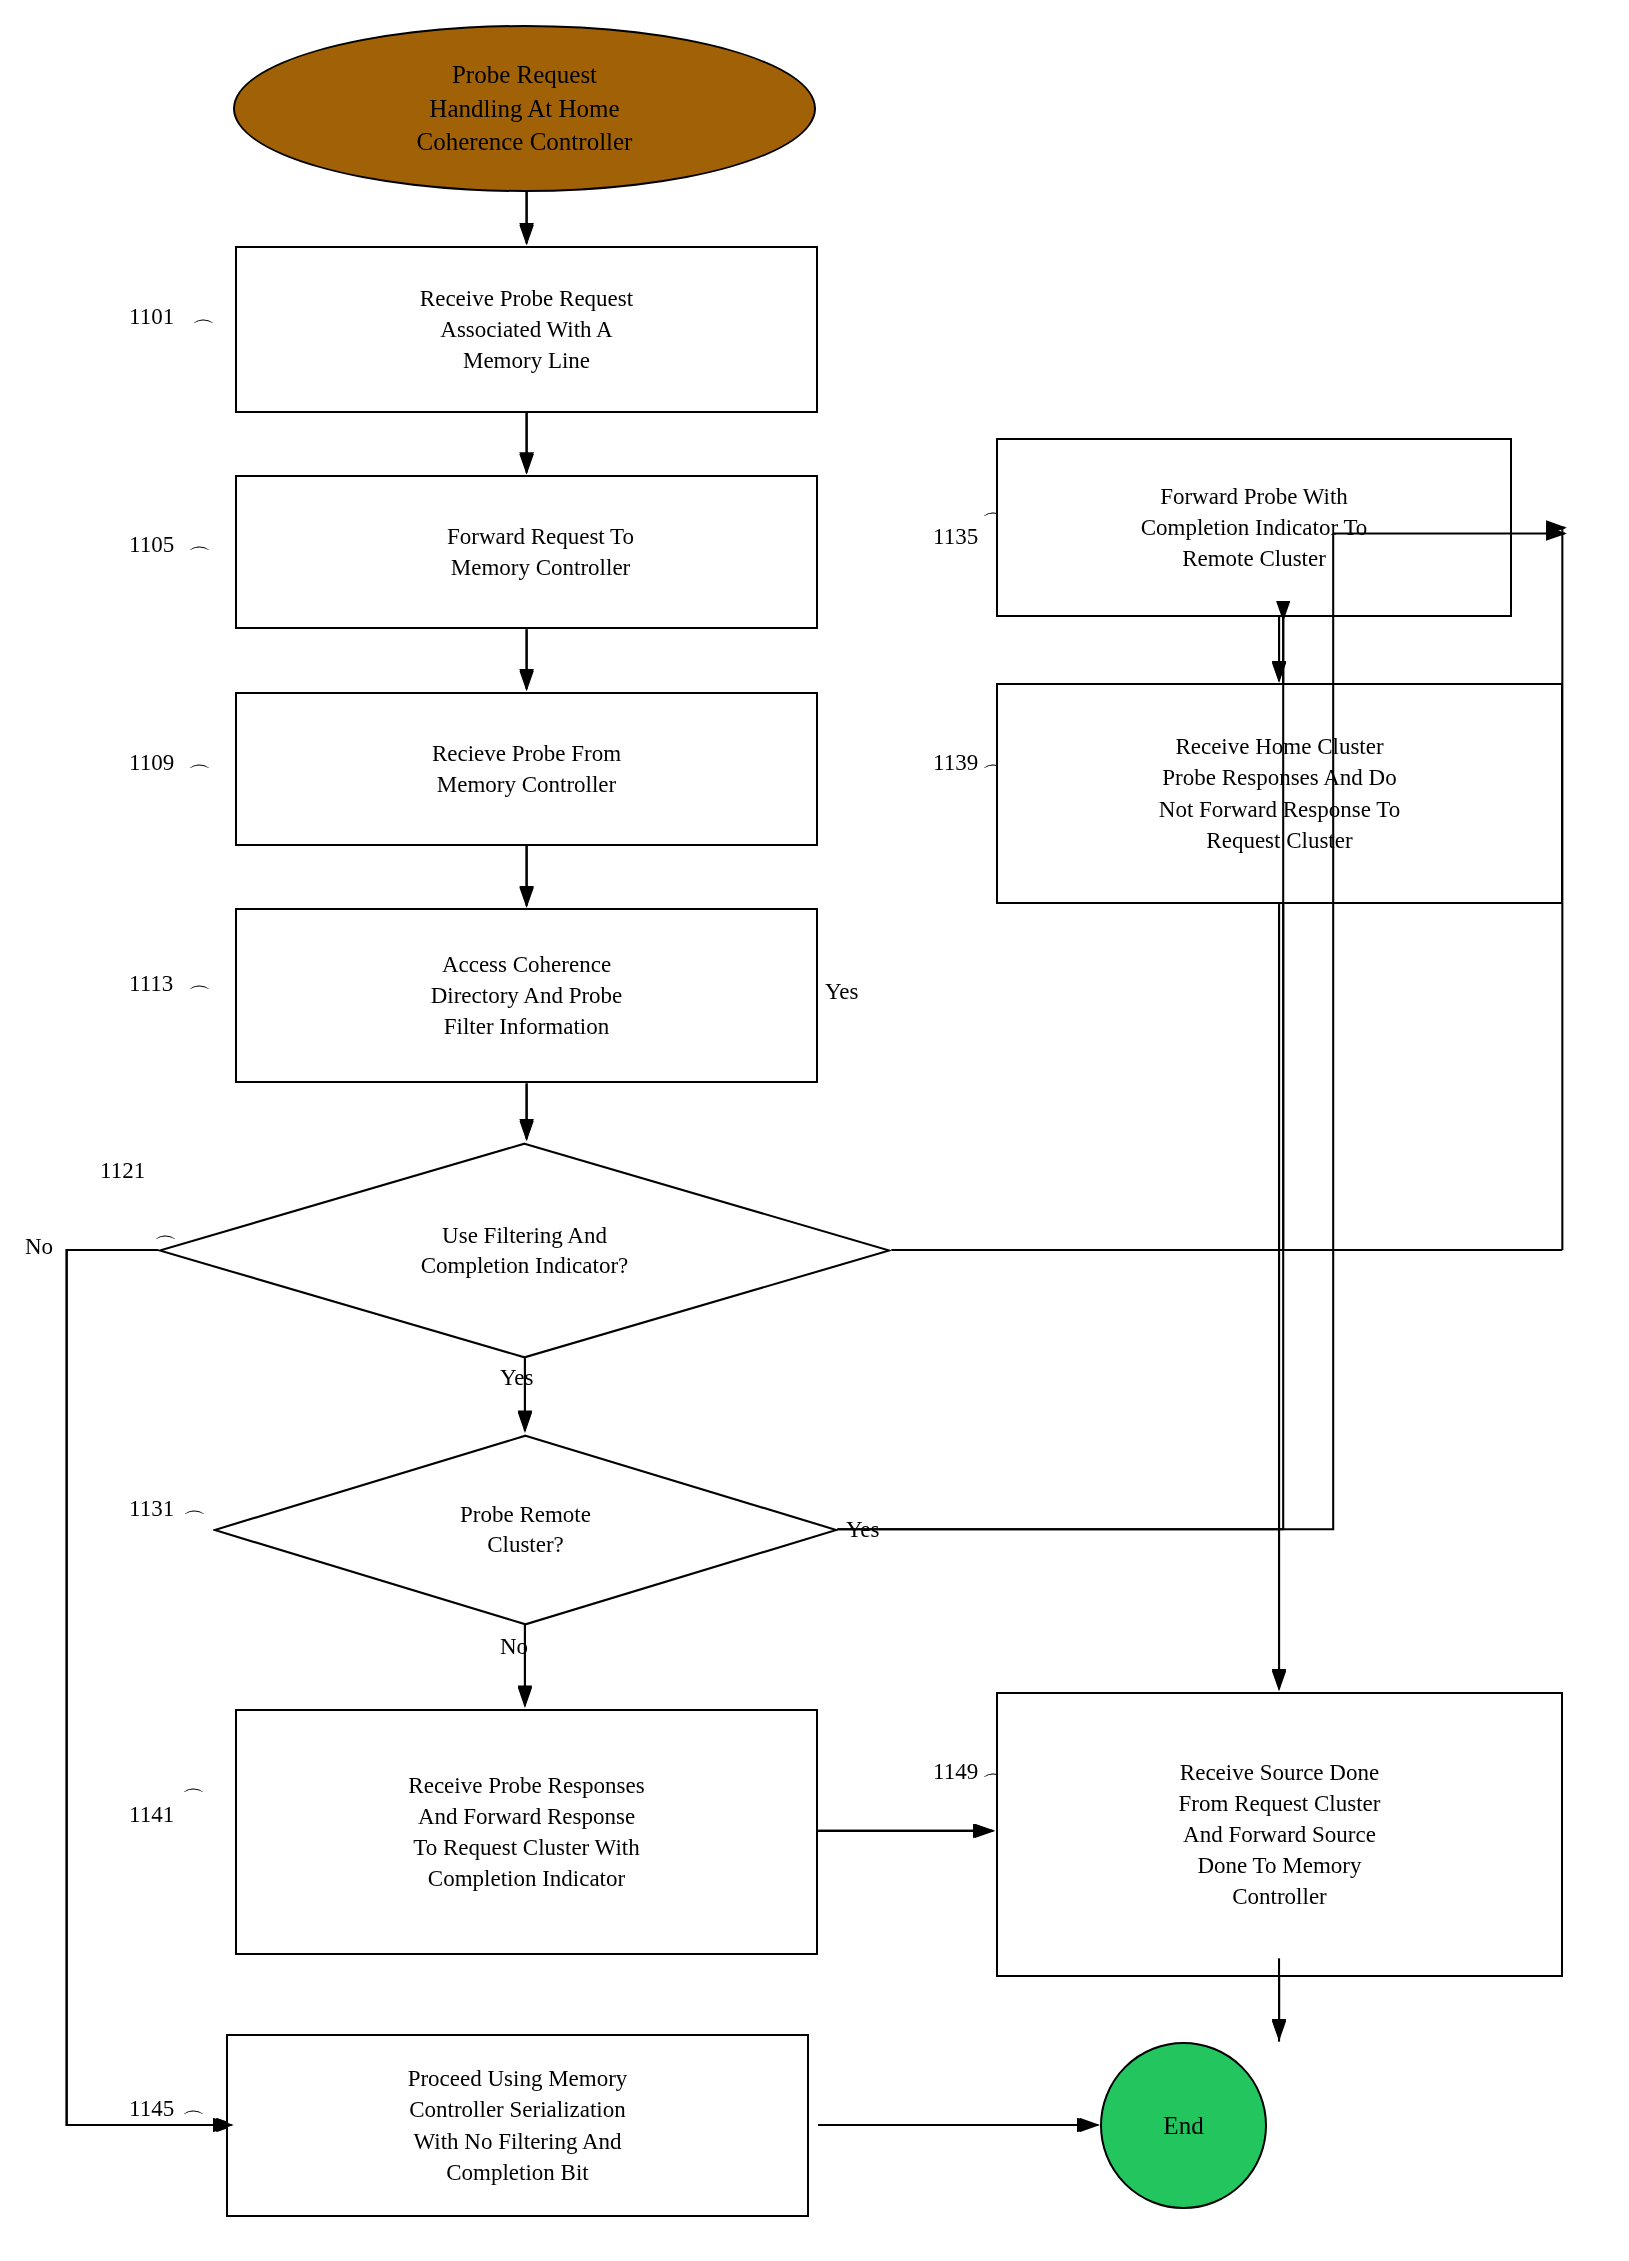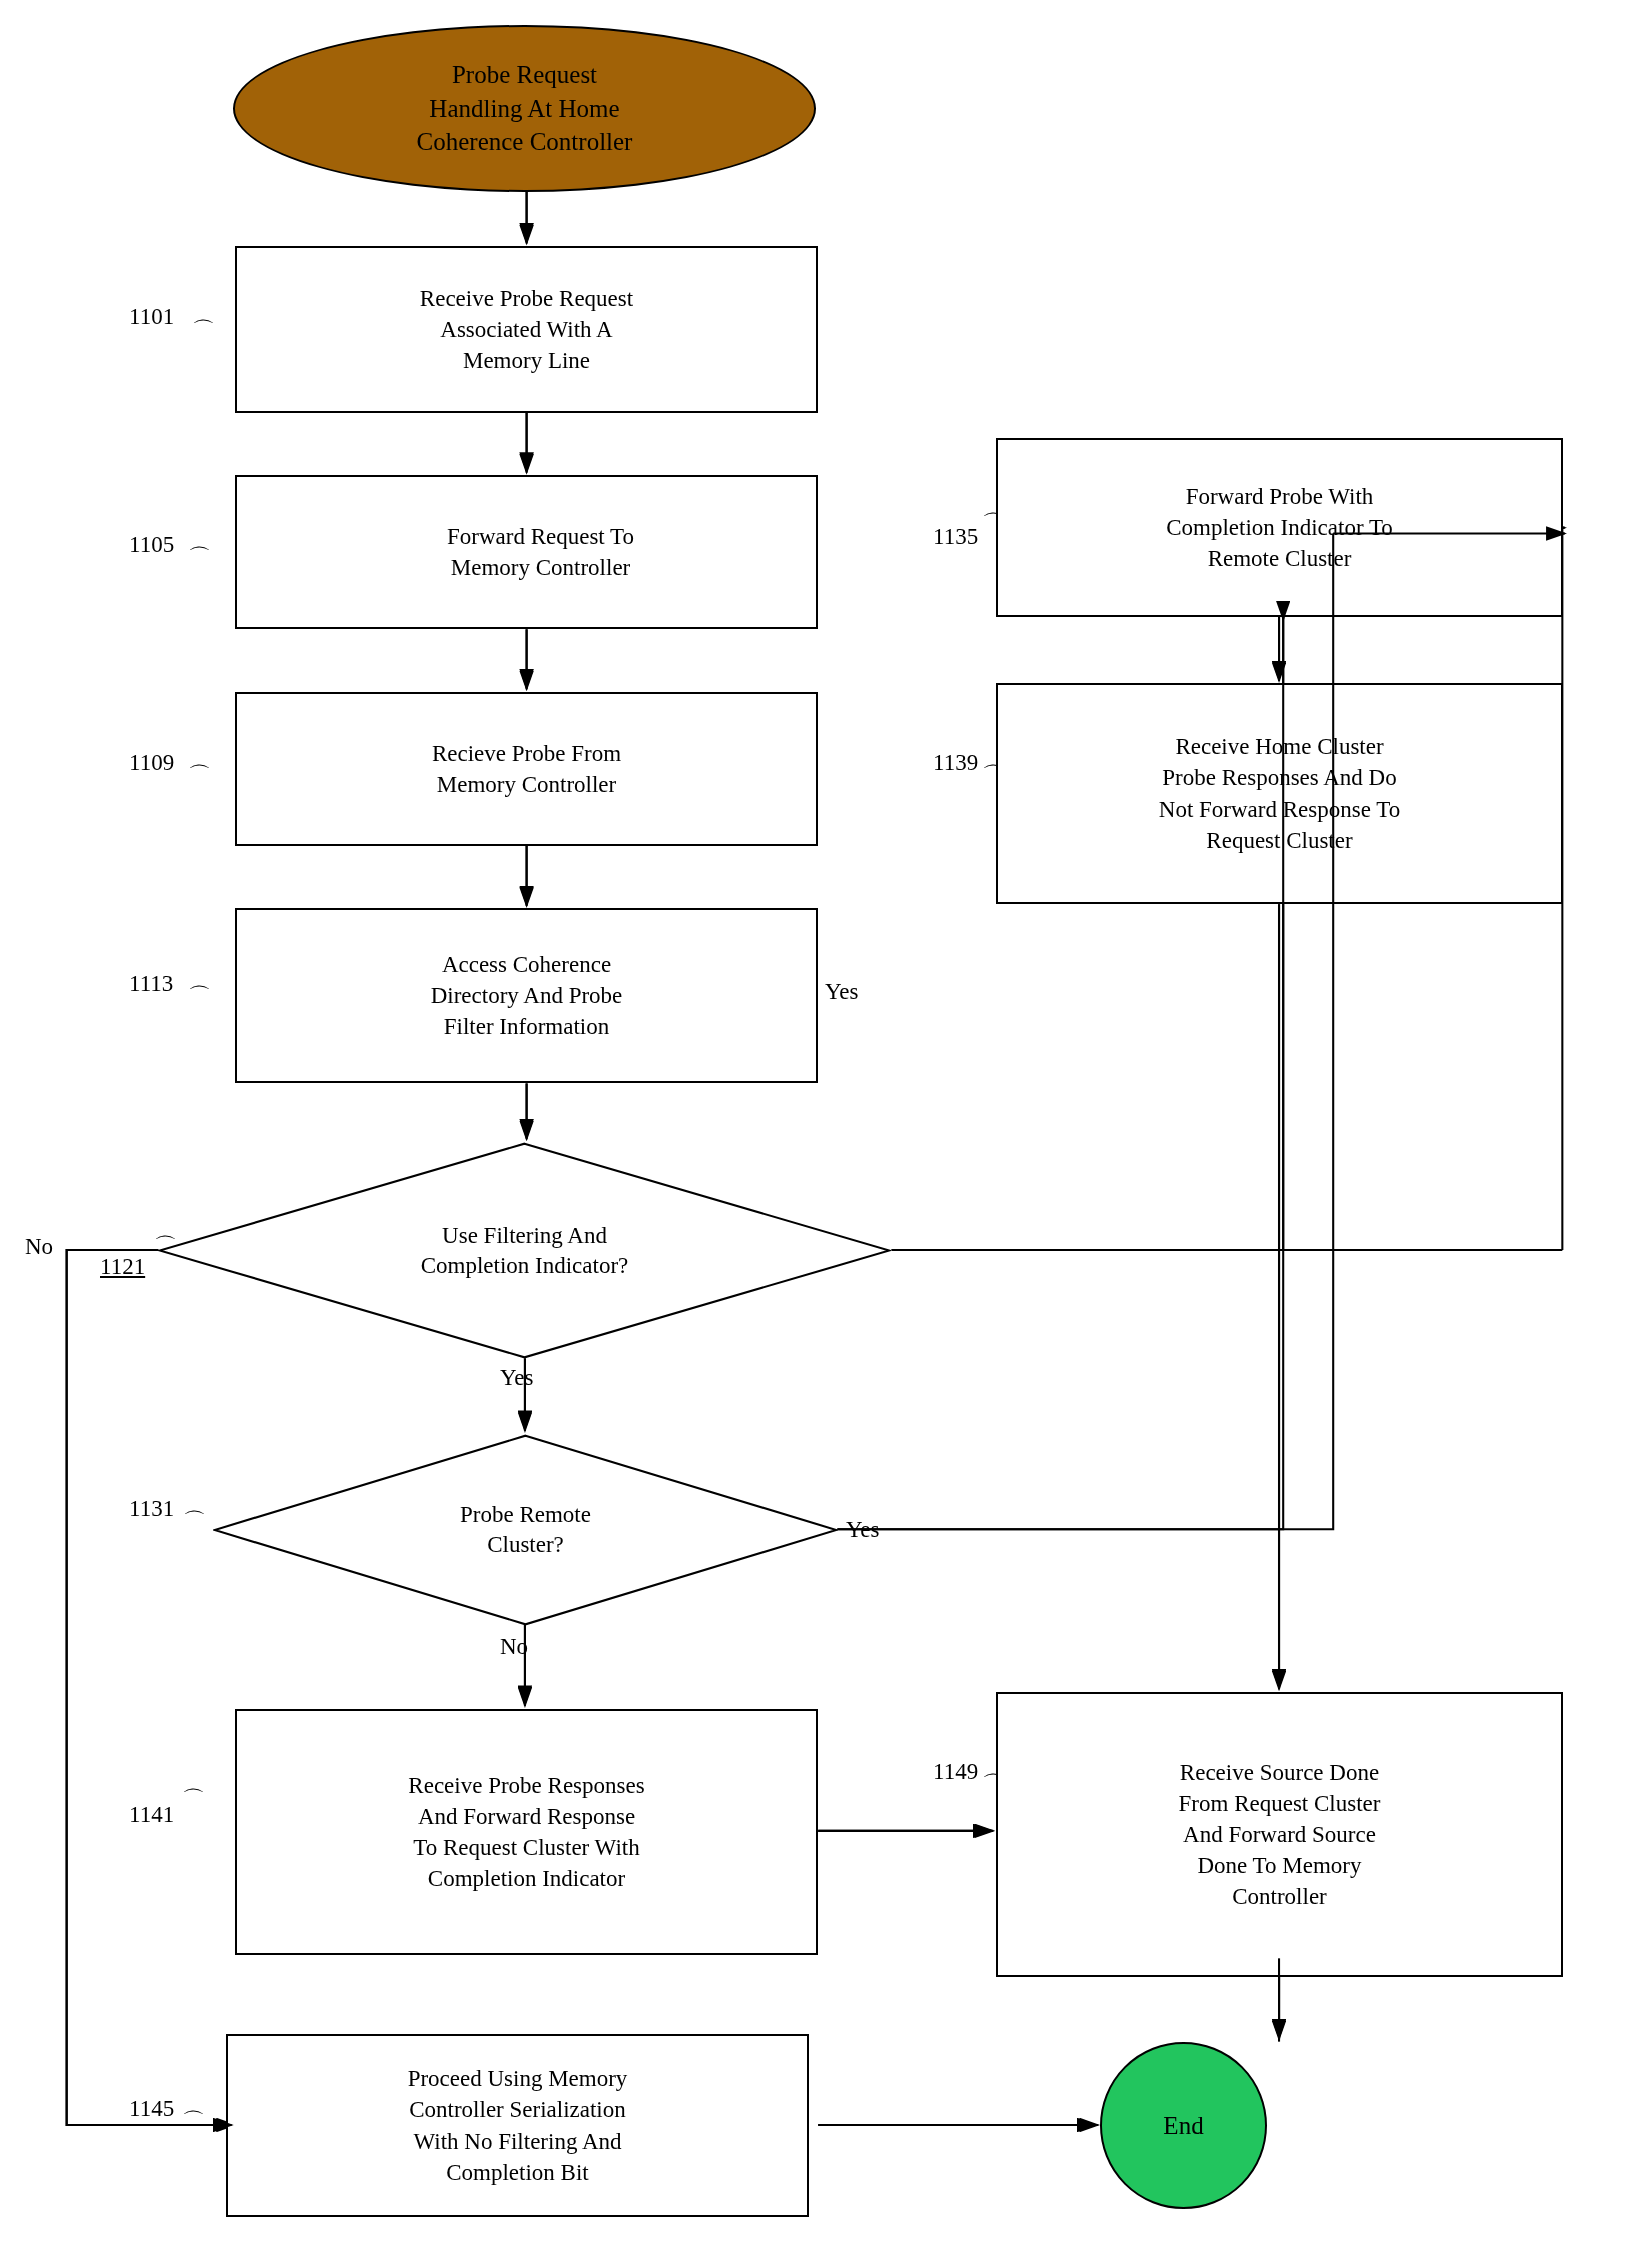--- a/index.html
+++ b/index.html
@@ -190,21 +190,21 @@
   <div style="position:absolute; left:188px; top:981px; font-size:23px; font-family:'Times New Roman',serif;">⌒</div>
 
   <div class="shape rect" style="left:235px; top:908px; width:583px; height:175px;">
     <span class="shape-text" style="font-size:23px; white-space:pre-line;">Access Coherence
 Directory And Probe
 Filter Information</span>
   </div>
 
   <div class="arrow-label" style="left:825px; top:979px;">Yes</div>
 
-  <div class="step-label" style="left:100px; top:1254px;text-decoration:underline;">1121</div>
+  <div class="step-label" style="left:100px; top:1158px;">1121</div>
   <div style="position:absolute; left:154px; top:1231px; font-size:23px; font-family:'Times New Roman',serif;">⌒</div>
 
   <div class="shape diamond" style="left:158px; top:1142px; width:733px; height:217px;">
     <div class="diamond-inner">
       <svg class="diamond-shape" viewBox="0 0 880 260" preserveAspectRatio="none">
         <polygon points="440,2 878,130 440,258 2,130" fill="white" stroke="black" stroke-width="2.5"></polygon>
       </svg>
       <div class="diamond-text">Use Filtering And<br>Completion Indicator?</div>
     </div>
   </div>
@@ -225,21 +225,21 @@
     </div>
   </div>
 
   <div class="arrow-label" style="left:846px; top:1517px;">Yes</div>
 
   <div class="arrow-label" style="left:500px; top:1634px;">No</div>
 
   <div class="step-label" style="left:933px; top:498px;margin-top:26px;">1135</div>
   <div style="position:absolute; left:982px; top:508px; font-size:23px; font-family:'Times New Roman',serif;">⌒</div>
 
-  <div class="shape rect" style="left:996px; top:438px; width:567px; height:179px;">
+  <div class="shape rect" style="left:996px; top:438px; width:516px; height:179px;">
     <span class="shape-text" style="font-size:23px; white-space:pre-line;">Forward Probe With
 Completion Indicator To
 Remote Cluster</span>
   </div>
 
   <div class="step-label" style="left:933px; top:750px;">1139</div>
   <div style="position:absolute; left:982px; top:760px; font-size:23px; font-family:'Times New Roman',serif;">⌒</div>
 
   <div class="shape rect" style="left:996px; top:683px; width:567px; height:221px;">
     <span class="shape-text" style="font-size:23px; white-space:pre-line;">Receive Home Cluster

